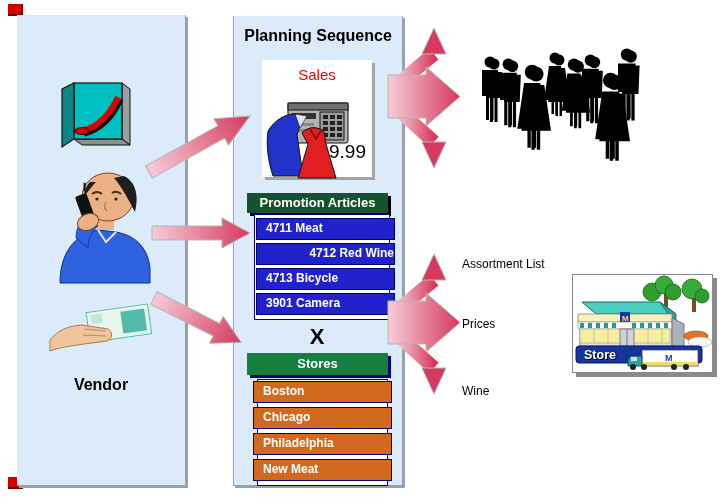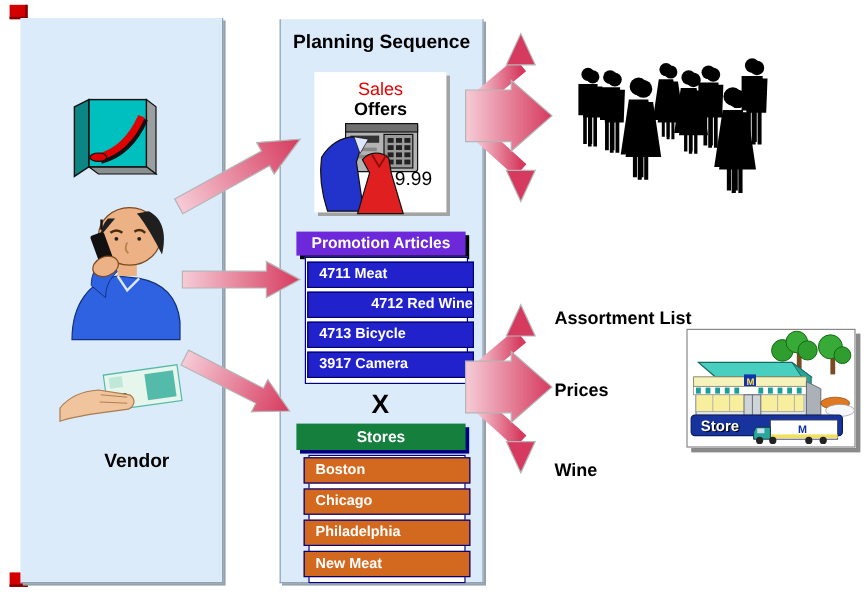--- a/index.html
+++ b/index.html
@@ -12,40 +12,40 @@
   .left-panel{left:17px;top:15px;width:168px;height:470px;}
   .center-panel{left:233px;top:16px;width:168px;height:469px;border-left:1px solid #93a2b2;}
   .corner-sq{position:absolute;width:13px;height:10px;background:#d40000;
              border-right:2px solid #7e0000;border-bottom:2px solid #7e0000;}
   .slide-title{left:233px;top:27px;width:170px;text-align:center;
                font-size:16px;font-weight:bold;color:#000;}
   .sales-box{left:262px;top:60px;width:110px;height:117px;background:#fff;
              box-shadow:3px 3px 0 #a3a3a3;text-align:center;}
   .sales-t1{margin-top:6px;font-size:15px;font-weight:normal;color:#e80000;}
   .sales-t2{font-size:15px;font-weight:bold;color:#000;}
-  .price{left:329px;top:141px;font-size:16px;color:#000;}
+  .price{left:329px;top:141px;font-size:19px;color:#000;}
   .hdr{position:absolute;color:#fff;font-size:13px;font-weight:bold;
        text-align:center;}
   .promo-hdr{left:247px;top:193px;width:141px;height:20px;line-height:20px;
-             background:#6d28d9;box-shadow:3px 3px 0 #000;}
+             background:#14532d;box-shadow:3px 3px 0 #000;}
   .stores-hdr{left:247px;top:353px;width:141px;height:22px;line-height:22px;
               background:#15803d;box-shadow:3px 3px 0 #000080;}
   .list-bg{position:absolute;background:#fff;border:1px solid #000080;}
   .promo-bg{left:254px;top:214px;width:134px;height:104px;}
   .stores-bg{left:257px;top:379px;width:129px;height:105px;}
   .row{position:absolute;width:128px;height:20px;line-height:19px;
        color:#fff;font-size:12px;font-weight:bold;padding-left:9px;
        box-sizing:content-box;}
   .row-blue{left:256px;background:#2222cc;border:1px solid #000070;}
   .row-orange{left:253px;background:#d2691e;border:1px solid #000080;}
   .x-label{left:233px;top:324px;width:168px;text-align:center;
            font-size:22px;font-weight:bold;color:#000;}
   .vendor{left:17px;top:376px;width:168px;text-align:center;
-          font-size:16px;font-weight:bold;color:#000;margin-left:13px;}
-  .rlabel{position:absolute;font-size:15px;font-weight:bold;color:#000;}
+          font-size:16px;font-weight:bold;color:#000;}
+  .rlabel{position:absolute;font-size:12px;font-weight:normal;color:#000;}
   .store-pic{left:572px;top:274px;box-shadow:4px 4px 0 #8a8a8a;line-height:0;}
   svg{overflow:visible;}
 </style>
 </head>
 <body>
 
 <div class="stage">
 
   <svg class="abs" width="0" height="0">
     <defs>
@@ -129,21 +129,20 @@
   </svg>
   <svg class="abs" style="left:152px;top:216px;" width="100" height="34" viewBox="0 0 100 34">
     <path d="M0,10 H70 V2 L98,17 L70,32 V24 H0 Z" fill="url(#ag)" stroke="#b5b5b5" stroke-width="1"></path>
   </svg>
   <svg class="abs" style="left:154px;top:281px;transform:rotate(27deg);transform-origin:0 50%;" width="100" height="34" viewBox="0 0 100 34">
     <path d="M0,10 H70 V2 L98,17 L70,32 V24 H0 Z" fill="url(#ag)" stroke="#b5b5b5" stroke-width="1"></path>
   </svg>
 
   <div class="abs sales-box">
     <div class="sales-t1">Sales</div>
-    <div class="sales-t2">Offers</div>
   </div>
   <svg class="abs" style="left:266px;top:99px;" width="100" height="80" viewBox="0 0 100 80">
     <rect x="22" y="4" width="60" height="40" rx="2" fill="#b4b4b4" stroke="#111" stroke-width="1"></rect>
     <rect x="22" y="4" width="60" height="7" fill="#6f6f6f" stroke="#111" stroke-width="1"></rect>
     <rect x="26" y="14" width="24" height="6" fill="#333"></rect>
     <rect x="54" y="13" width="24" height="28" fill="#9a9a9a" stroke="#111" stroke-width="1"></rect>
     <g fill="#222">
       <rect x="57" y="16" width="5" height="4"></rect>
         <rect x="64" y="16" width="5" height="4"></rect>
         <rect x="71" y="16" width="5" height="4"></rect>
@@ -164,21 +163,21 @@
     <path d="M36,34 C42,27 52,27 58,33 L60,45 L70,79 L32,79 L42,45 Z" fill="#e02020" stroke="#111" stroke-width="1"></path>
     <path d="M44,30 L50,40 L56,30" fill="none" stroke="#8a0e0e" stroke-width="1.5"></path>
   </svg>
   <div class="abs price">9.99</div>
 
   <div class="hdr promo-hdr">Promotion Articles</div>
   <div class="list-bg promo-bg"></div>
   <div class="row row-blue" style="top:218px;">4711 Meat</div>
   <div class="row row-blue" style="top:243px;text-align:right;">4712 Red Wine</div>
   <div class="row row-blue" style="top:268px;">4713 Bicycle</div>
-  <div class="row row-blue" style="top:293px;">3917 Camera</div>
+  <div class="row row-blue" style="top:293px;">3901 Camera</div>
 
   <div class="abs x-label">X</div>
 
   <div class="hdr stores-hdr">Stores</div>
   <div class="list-bg stores-bg"></div>
   <div class="row row-orange" style="top:381px;">Boston</div>
   <div class="row row-orange" style="top:433px;">Philadelphia</div>
   <div class="row row-orange" style="top:407px;">Chicago</div>
   <div class="row row-orange" style="top:459px;">New Meat</div>
 

